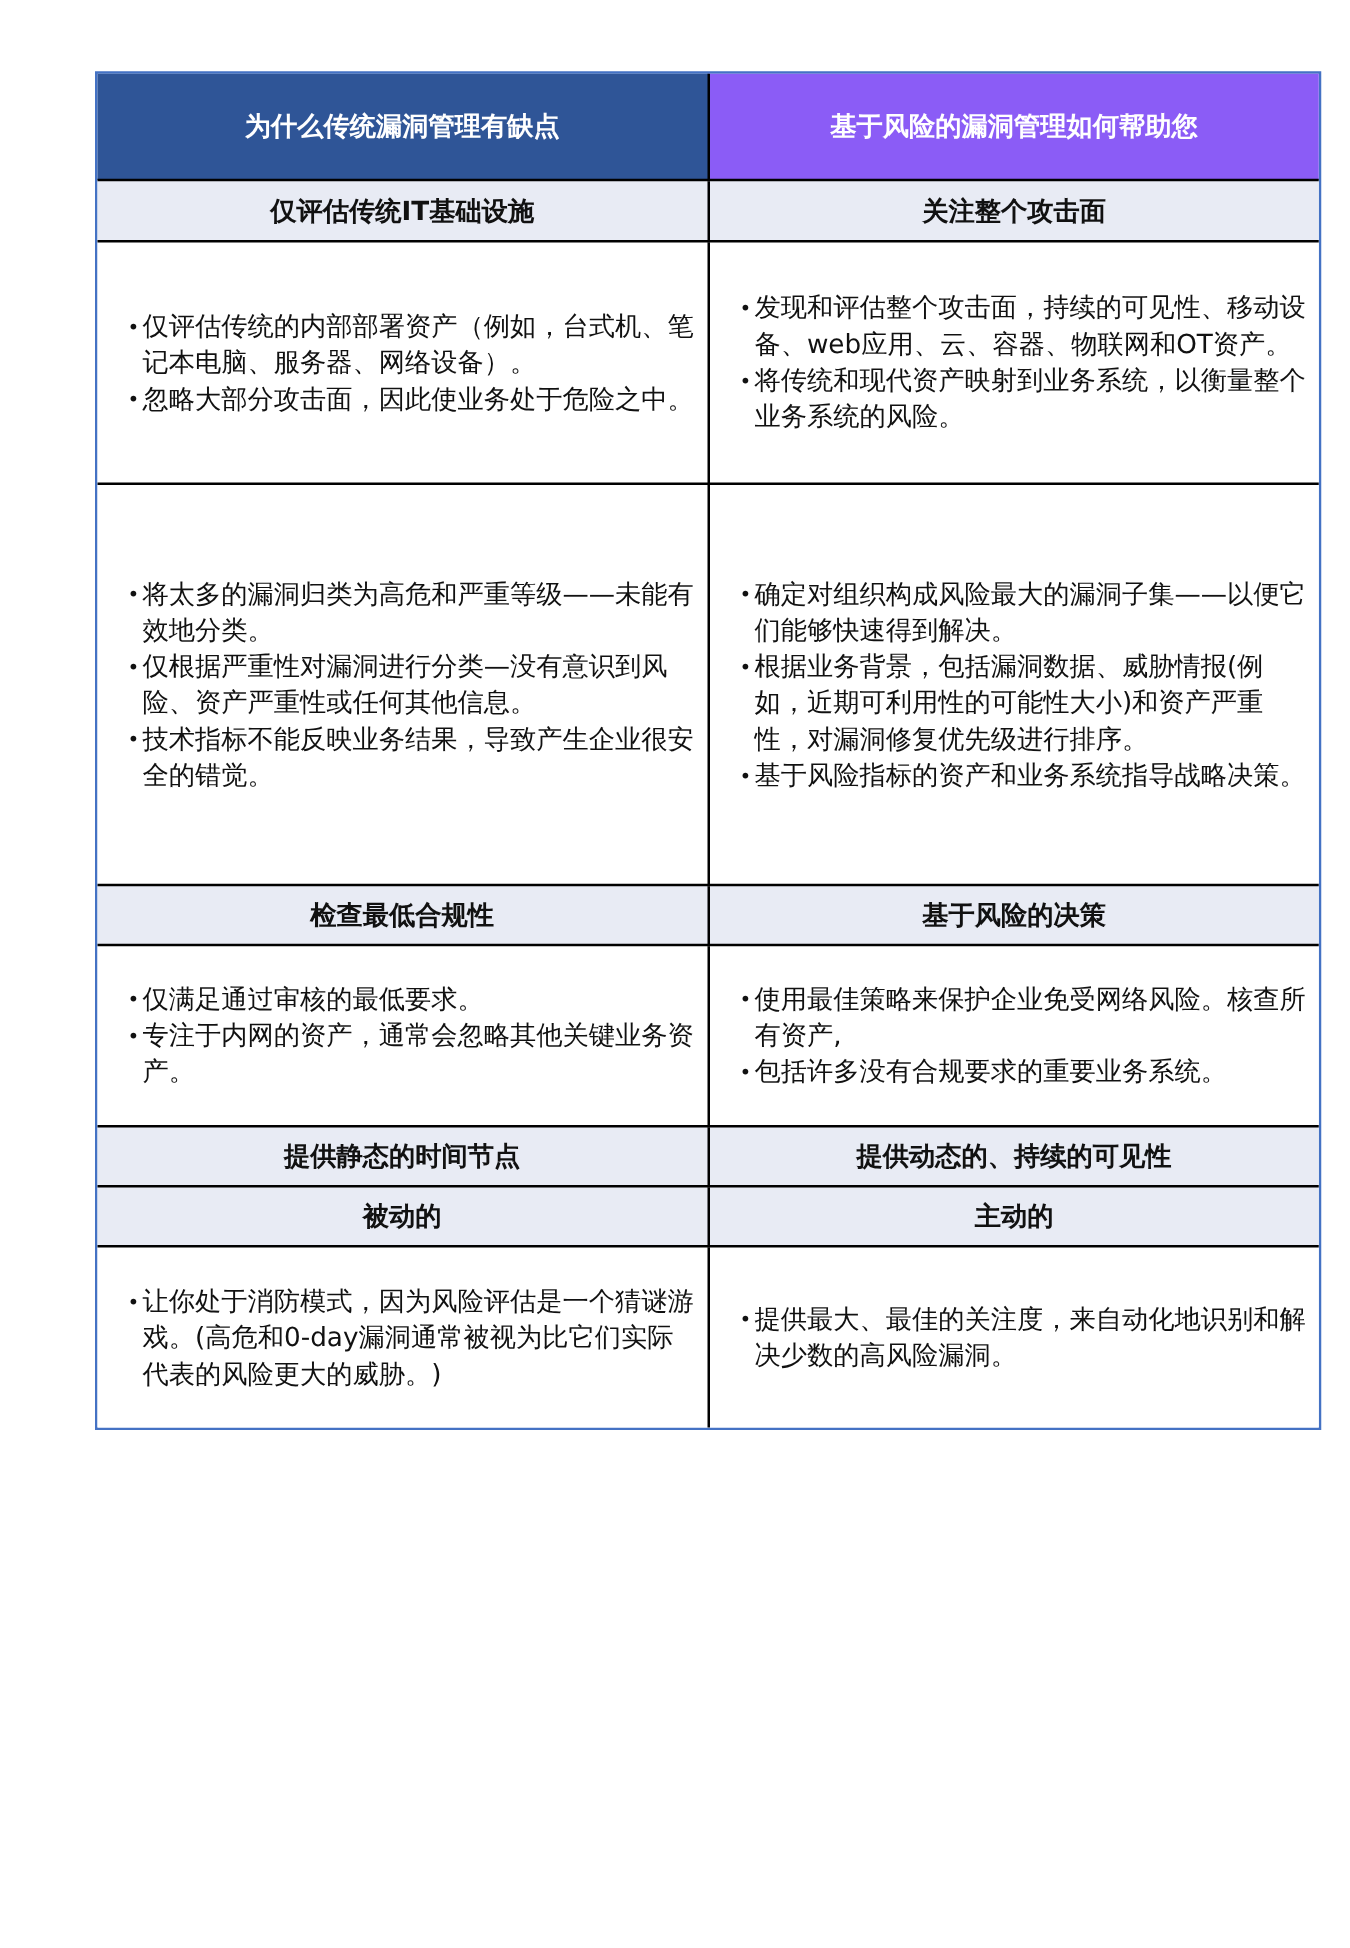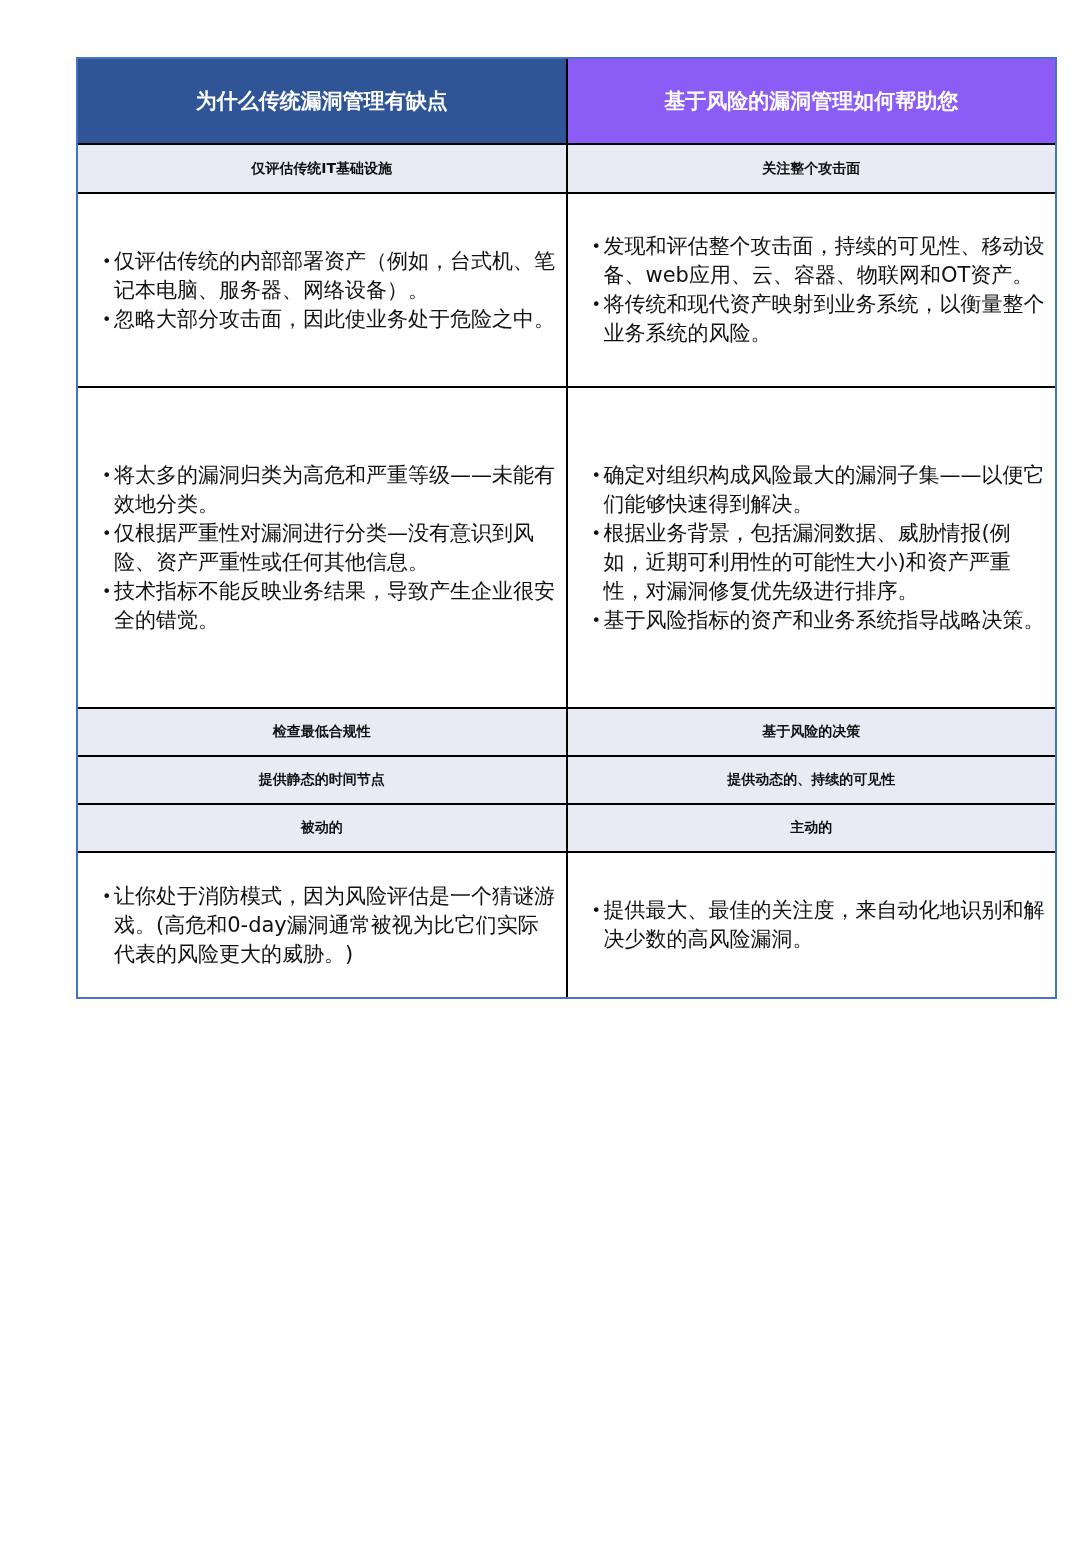--- a/index.html
+++ b/index.html
@@ -10,21 +10,21 @@
     }
     table { border-collapse: collapse; width: 100%; table-layout: fixed; }
     td { border: 2px solid #000; padding: 0; vertical-align: middle; }
     tr td:first-child { border-left: none; }
     tr td:last-child { border-right: none; }
     tr:first-child td { border-top: none; }
     tr:last-child td { border-bottom: none; }
     .hdr td { height: 84px; color: #fff; font-weight: bold; font-size: 21px; text-align: center; }
     .hdr td.left { background: #2f5597; }
     .hdr td.right { background: #8b5cf6; }
-    .sub td { background: #e8ebf4; text-align: center; font-weight: bold; font-size: 14px; }
+    .sub td { background: #e8ebf4; text-align: center; font-weight: bold; font-size: 21px; }
     .body td { background: #fff; font-size: 21px; line-height: 29px; }
     ul { list-style: none; margin: 0; padding: 0 6px 0 24px; }
     li { position: relative; padding-left: 12px; }
     li::before { content: "•"; position: absolute; left: 0; top: 0; font-size: 16px; }
   </style>
 </head>
 <body>
 
 <div class="table-wrap">
 <table>
@@ -71,20 +71,34 @@
       <li>根据业务背景，包括漏洞数据、威胁情报(例如，近期可利用性的可能性大小)和资产严重性，对漏洞修复优先级进行排序。</li>
       <li>基于风险指标的资产和业务系统指导战略决策。</li>
     </ul>
           </td>
   </tr>
 
   <tr class="sub" style="height:48px">
     <td>检查最低合规性</td>
     <td>基于风险的决策</td>
   </tr>
+  <tr class="body" style="height:145px">
+    <td>
+            <ul>
+      <li>仅满足通过审核的最低要求。</li>
+      <li>专注于内网的资产，通常会忽略其他关键业务资产。</li>
+    </ul>
+          </td>
+    <td>
+            <ul>
+      <li>使用最佳策略来保护企业免受网络风险。核查所有资产,</li>
+      <li>包括许多没有合规要求的重要业务系统。</li>
+    </ul>
+          </td>
+  </tr>
 
   <tr class="sub" style="height:48px">
     <td>提供静态的时间节点</td>
     <td>提供动态的、持续的可见性</td>
   </tr>
 
   <tr class="sub" style="height:48px">
     <td>被动的</td>
     <td>主动的</td>
   </tr>

